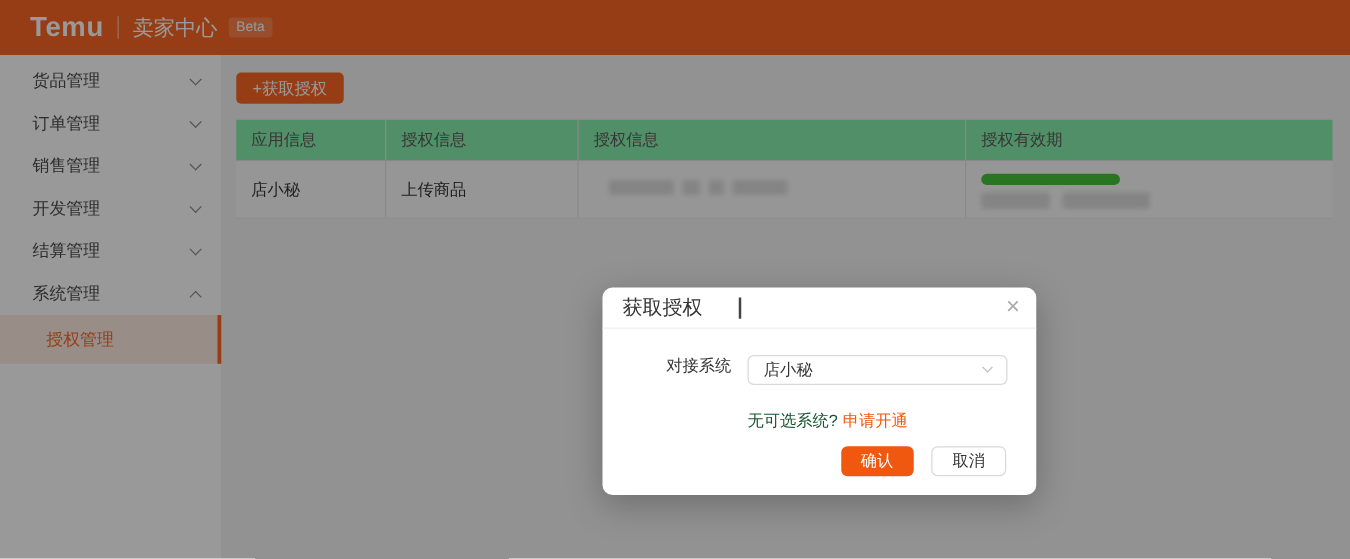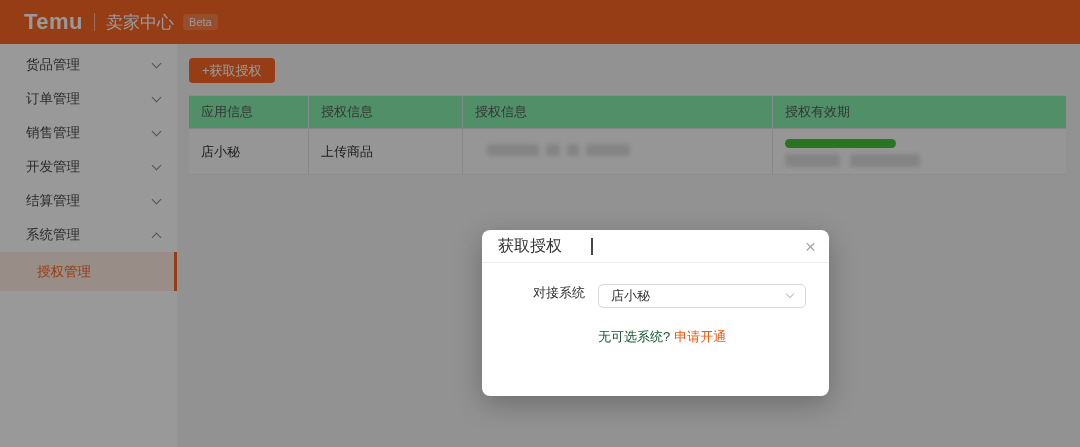--- a/index.html
+++ b/index.html
@@ -201,16 +201,20 @@
       <div class="form-row">
         <label class="form-label">对接系统</label>
         <div class="select">
           <span>店小秘</span>
           <span class="chev down"></span>
         </div>
       </div>
       <div class="hint">
         <span class="hint-text">无可选系统?</span><a class="hint-link">申请开通</a>
       </div>
+      <div class="m-footer">
+        <button class="btn-confirm">确认</button>
+        <button class="btn-cancel">取消</button>
+      </div>
     </div>
   </div>
 
 </div>
 
 </body></html>

